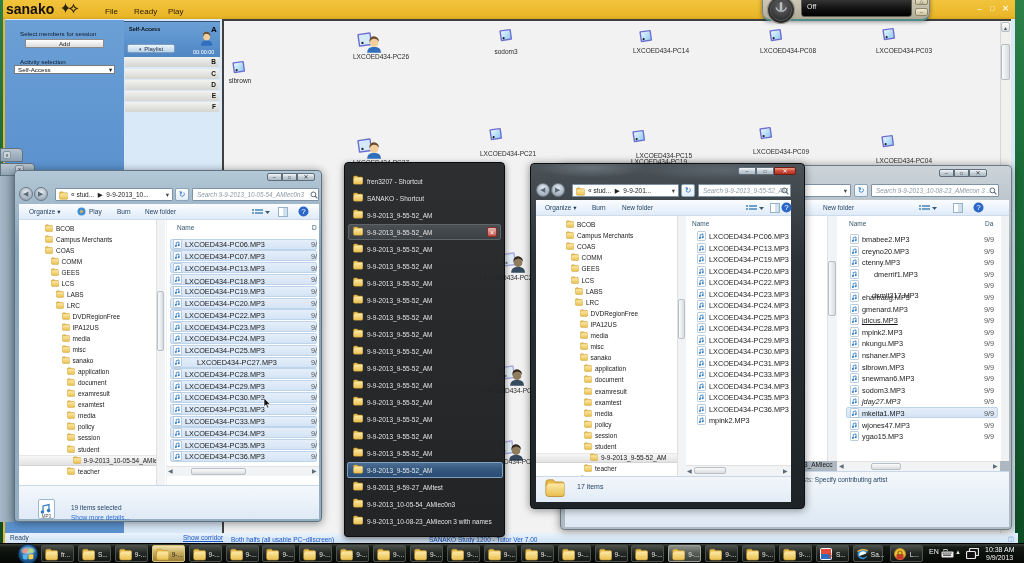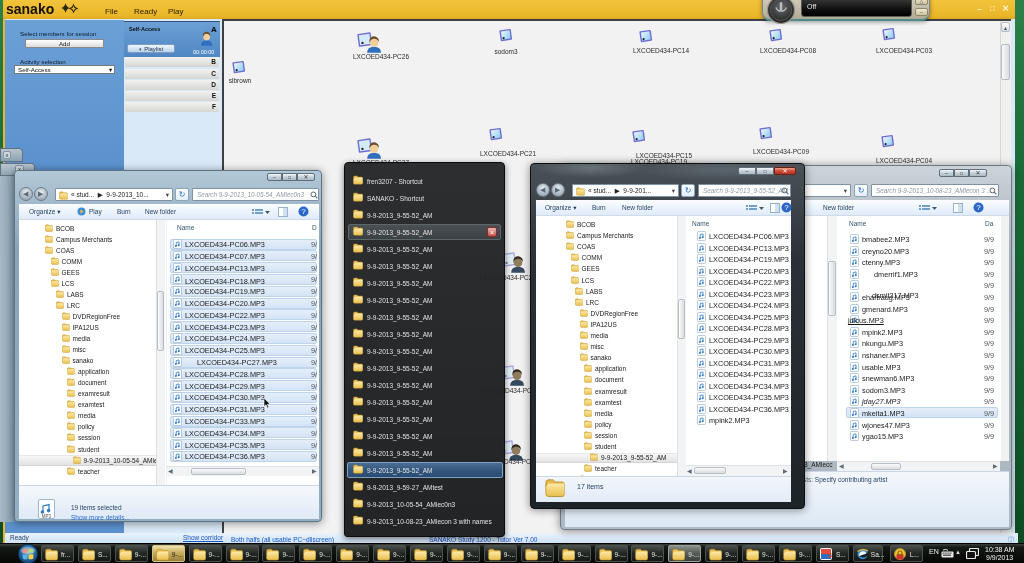--- a/index.html
+++ b/index.html
@@ -897,21 +897,21 @@
         <circle cx="5.7" cy="6.3" r="1" fill="#2f7ac2"></circle>
       </svg>
 <div class="lrow" style="left:301px;top:138.6px;">gmenard.MP3</div>
 <div class="lrow" style="left:423px;top:138.6px;color:#555;">9/9</div>
 <svg class="abs" style="left:289px;top:149.2px;" width="9" height="10" viewBox="0 0 9 10">
         <rect x="0.5" y="0.5" width="8" height="9" rx="0.8" fill="#fff" stroke="#9db6cf" stroke-width="0.7"></rect>
         <path d="M3.2 7 v-3.4 l2.8 -0.7 v3.3" stroke="#2f7ac2" stroke-width="0.8" fill="none"></path>
         <circle cx="2.9" cy="7" r="1" fill="#2f7ac2"></circle>
         <circle cx="5.7" cy="6.3" r="1" fill="#2f7ac2"></circle>
       </svg>
-<div class="lrow" style="left:287px;top:150.2px;text-decoration:underline;">jdicus.MP3</div>
+<div class="lrow" style="left:301px;top:150.2px;text-decoration:underline;">jdicus.MP3</div>
 <div class="lrow" style="left:423px;top:150.2px;color:#555;">9/9</div>
 <svg class="abs" style="left:289px;top:160.8px;" width="9" height="10" viewBox="0 0 9 10">
         <rect x="0.5" y="0.5" width="8" height="9" rx="0.8" fill="#fff" stroke="#9db6cf" stroke-width="0.7"></rect>
         <path d="M3.2 7 v-3.4 l2.8 -0.7 v3.3" stroke="#2f7ac2" stroke-width="0.8" fill="none"></path>
         <circle cx="2.9" cy="7" r="1" fill="#2f7ac2"></circle>
         <circle cx="5.7" cy="6.3" r="1" fill="#2f7ac2"></circle>
       </svg>
 <div class="lrow" style="left:301px;top:161.8px;">mpink2.MP3</div>
 <div class="lrow" style="left:423px;top:161.8px;color:#555;">9/9</div>
 <svg class="abs" style="left:289px;top:172.39999999999998px;" width="9" height="10" viewBox="0 0 9 10">
@@ -929,21 +929,21 @@
         <circle cx="5.7" cy="6.3" r="1" fill="#2f7ac2"></circle>
       </svg>
 <div class="lrow" style="left:301px;top:185.0px;">nshaner.MP3</div>
 <div class="lrow" style="left:423px;top:185.0px;color:#555;">9/9</div>
 <svg class="abs" style="left:289px;top:195.6px;" width="9" height="10" viewBox="0 0 9 10">
         <rect x="0.5" y="0.5" width="8" height="9" rx="0.8" fill="#fff" stroke="#9db6cf" stroke-width="0.7"></rect>
         <path d="M3.2 7 v-3.4 l2.8 -0.7 v3.3" stroke="#2f7ac2" stroke-width="0.8" fill="none"></path>
         <circle cx="2.9" cy="7" r="1" fill="#2f7ac2"></circle>
         <circle cx="5.7" cy="6.3" r="1" fill="#2f7ac2"></circle>
       </svg>
-<div class="lrow" style="left:301px;top:196.6px;">usable.MP3</div>
+<div class="lrow" style="left:301px;top:196.6px;">slbrown.MP3</div>
 <div class="lrow" style="left:423px;top:196.6px;color:#555;">9/9</div>
 <svg class="abs" style="left:289px;top:207.2px;" width="9" height="10" viewBox="0 0 9 10">
         <rect x="0.5" y="0.5" width="8" height="9" rx="0.8" fill="#fff" stroke="#9db6cf" stroke-width="0.7"></rect>
         <path d="M3.2 7 v-3.4 l2.8 -0.7 v3.3" stroke="#2f7ac2" stroke-width="0.8" fill="none"></path>
         <circle cx="2.9" cy="7" r="1" fill="#2f7ac2"></circle>
         <circle cx="5.7" cy="6.3" r="1" fill="#2f7ac2"></circle>
       </svg>
 <div class="lrow" style="left:301px;top:208.2px;">snewman6.MP3</div>
 <div class="lrow" style="left:423px;top:208.2px;color:#555;">9/9</div>
 <svg class="abs" style="left:289px;top:218.79999999999998px;" width="9" height="10" viewBox="0 0 9 10">

